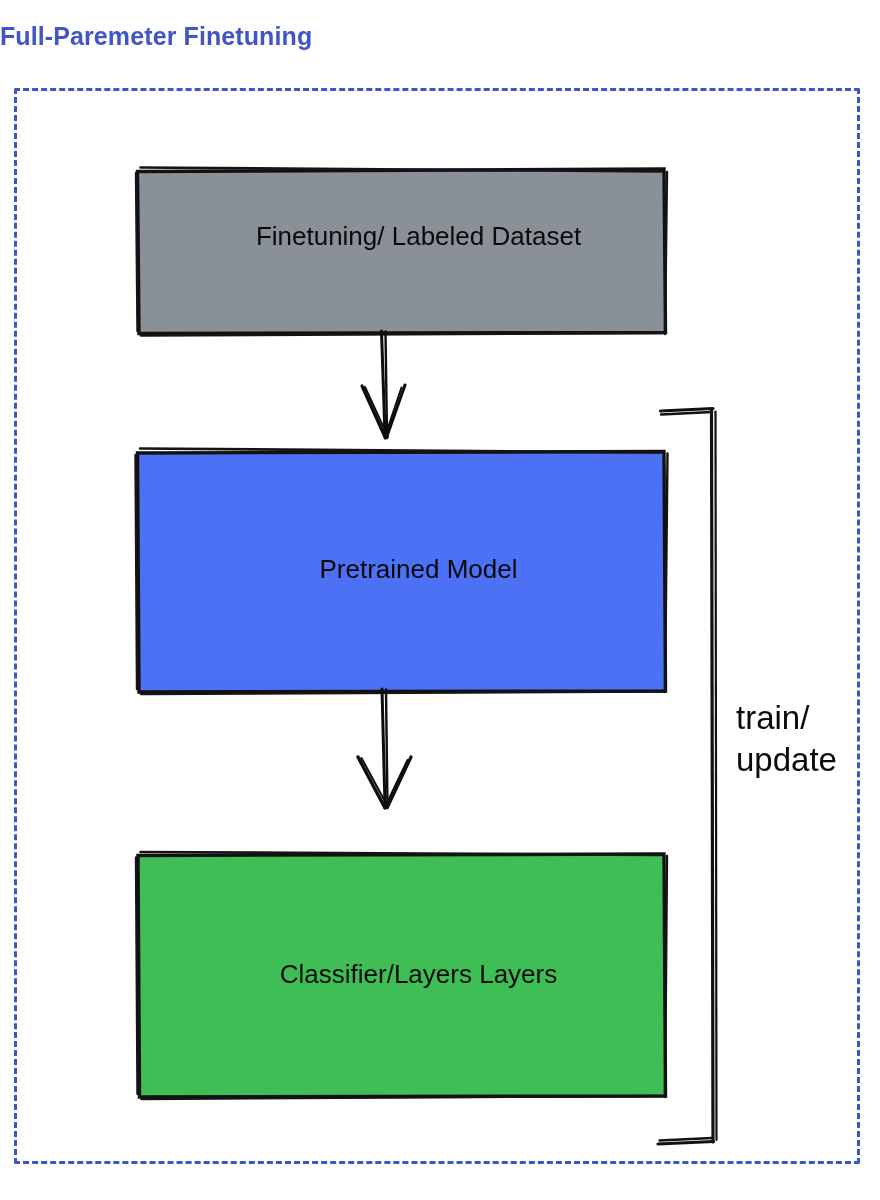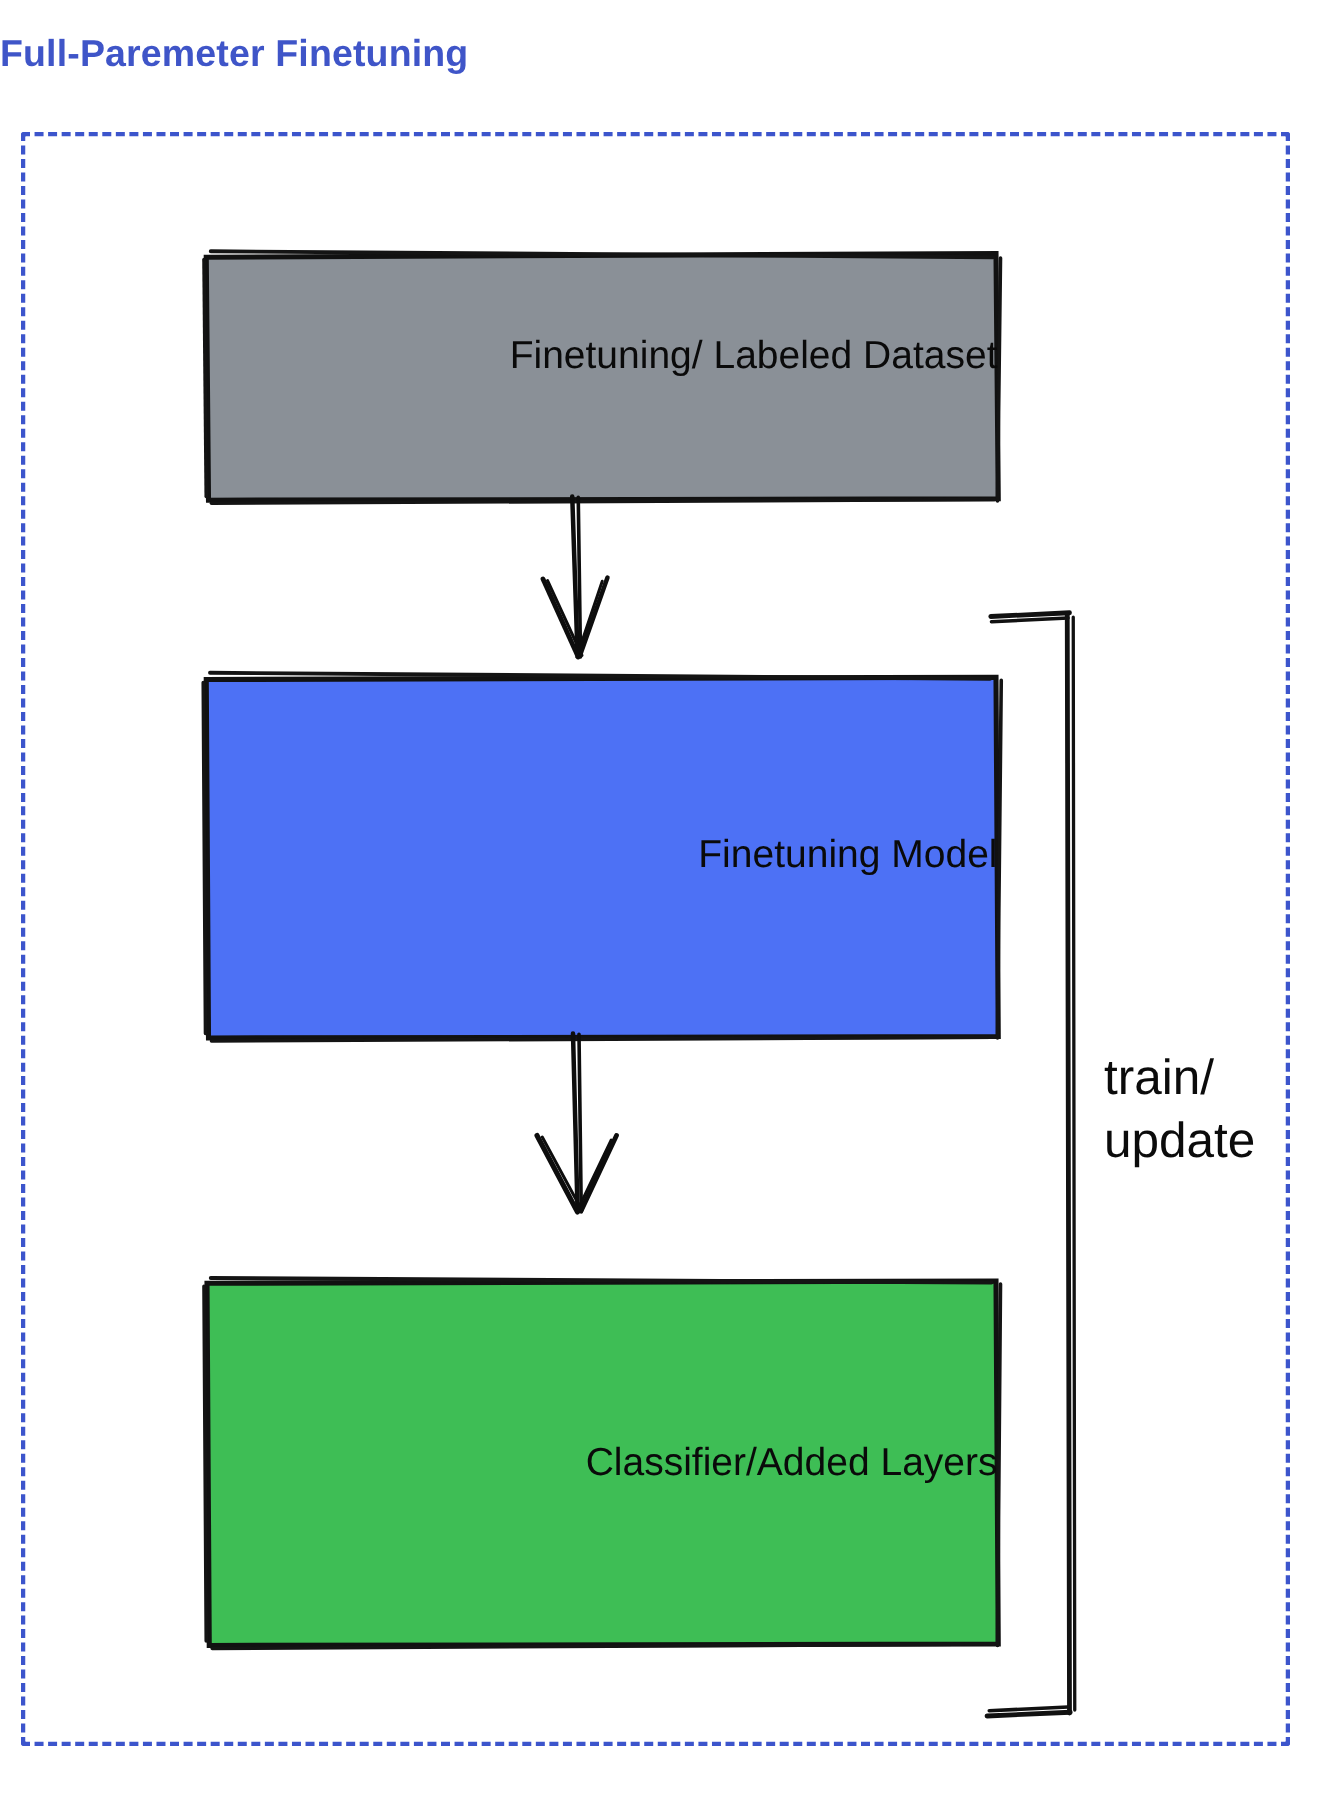--- a/index.html
+++ b/index.html
@@ -43,23 +43,23 @@
   .sketch-box {
     position: absolute;
     box-sizing: border-box;
   }
   .sketch-box .fill {
     position: absolute;
     inset: 0;
   }
   .sketch-box .label {
     position: absolute;
-    left: 0;
+    left: 17px;
     width: 100%;
-    text-align: right;
+    text-align: center;
     color: #0a0a0a;
     font-size: 26px;
     font-weight: 400;
     line-height: 1.1;
   }
   .sketch-svg {
     position: absolute;
     left: -14px;
     top: -14px;
     overflow: visible;
@@ -127,42 +127,42 @@
 
 <div class="sketch-box" id="box-pretrained">
   <div class="fill" style="background:#4d71f5;"></div>
   <svg class="sketch-svg" width="560" height="272" viewBox="0 0 560 272">
     <path d="M13.5 15 L540 13.5 L541.5 253 L15 254 Z" fill="none" stroke="#111111" stroke-width="3.4" stroke-linecap="round"></path>
     <path d="M16 10.5 L536 14.5" fill="none" stroke="#141414" stroke-width="2.6" stroke-linecap="round"></path>
     <path d="M11.5 17 L13 251" fill="none" stroke="#141414" stroke-width="2.4" stroke-linecap="round"></path>
     <path d="M543.5 15.5 L541 254" fill="none" stroke="#141414" stroke-width="2.4" stroke-linecap="round"></path>
     <path d="M17 256 L539 253.5" fill="none" stroke="#141414" stroke-width="2.4" stroke-linecap="round"></path>
   </svg>
-  <div class="label">Finetuning Model</div>
+  <div class="label">Pretrained Model</div>
 </div>
 
 <svg id="arrow-two" width="80" height="170" viewBox="0 0 80 170">
   <path d="M27 1 L30 118" fill="none" stroke="#0d0d0d" stroke-width="3" stroke-linecap="round"></path>
   <path d="M31 1.5 L32.5 120" fill="none" stroke="#0d0d0d" stroke-width="2.4" stroke-linecap="round"></path>
   <path d="M3 69 L30 120" fill="none" stroke="#0d0d0d" stroke-width="3.4" stroke-linecap="round"></path>
   <path d="M6.5 70 L33 119" fill="none" stroke="#0d0d0d" stroke-width="2" stroke-linecap="round"></path>
   <path d="M56 69 L32.5 119" fill="none" stroke="#0d0d0d" stroke-width="3.2" stroke-linecap="round"></path>
   <path d="M52.5 72 L29.5 120" fill="none" stroke="#0d0d0d" stroke-width="2" stroke-linecap="round"></path>
 </svg>
 
 <div class="sketch-box" id="box-classifier">
   <div class="fill" style="background:#3ebe55;"></div>
   <svg class="sketch-svg" width="560" height="274" viewBox="0 0 560 274">
     <path d="M14 14.5 L540 13 L541.5 255 L15.5 256 Z" fill="none" stroke="#111111" stroke-width="3.4" stroke-linecap="round"></path>
     <path d="M16.5 11 L537 14" fill="none" stroke="#141414" stroke-width="2.6" stroke-linecap="round"></path>
     <path d="M12 16.5 L13.5 253" fill="none" stroke="#141414" stroke-width="2.4" stroke-linecap="round"></path>
     <path d="M543 15 L541 256" fill="none" stroke="#141414" stroke-width="2.4" stroke-linecap="round"></path>
     <path d="M17.5 258 L539 255" fill="none" stroke="#141414" stroke-width="2.4" stroke-linecap="round"></path>
   </svg>
-  <div class="label">Classifier/Added Layers</div>
+  <div class="label">Classifier/Layers Layers</div>
 </div>
 
 <svg id="feedback-connector" width="120" height="760" viewBox="0 0 120 760">
   <path d="M10.5 11 L63 8.5" fill="none" stroke="#111111" stroke-width="3.2" stroke-linecap="round"></path>
   <path d="M11 14.5 L62 12" fill="none" stroke="#111111" stroke-width="2.4" stroke-linecap="round"></path>
   <path d="M61.5 9.5 L63 742" fill="none" stroke="#111111" stroke-width="3.2" stroke-linecap="round"></path>
   <path d="M65.5 11.5 L66.5 740" fill="none" stroke="#111111" stroke-width="2.2" stroke-linecap="round"></path>
   <path d="M63.5 741.5 L8 744" fill="none" stroke="#111111" stroke-width="3.2" stroke-linecap="round"></path>
   <path d="M62 738 L9.5 740.5" fill="none" stroke="#111111" stroke-width="2.4" stroke-linecap="round"></path>
 </svg>

